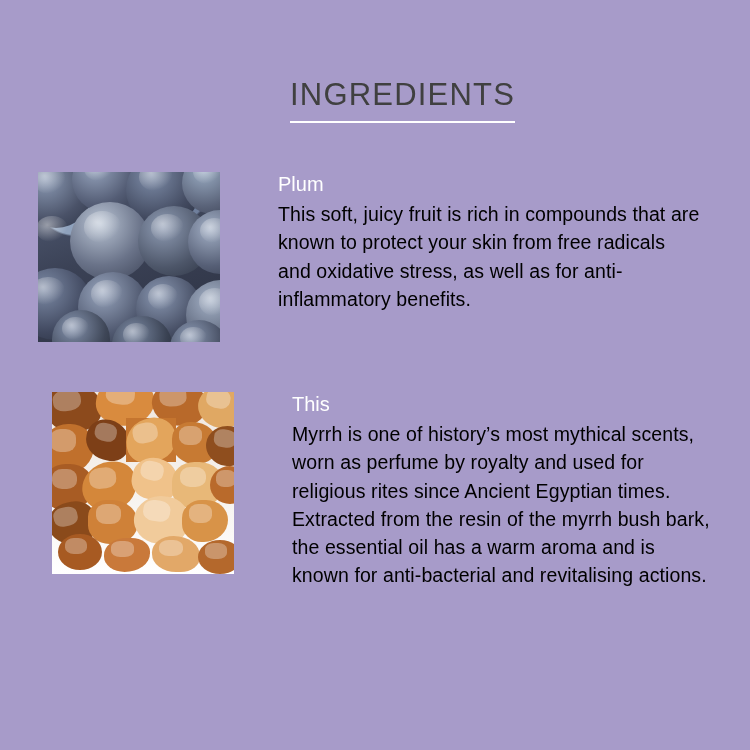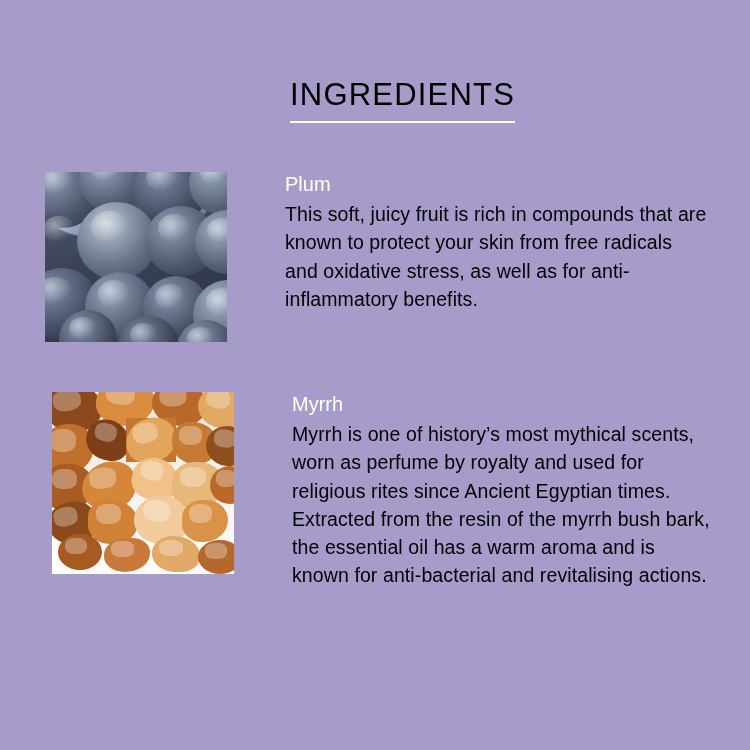--- a/index.html
+++ b/index.html
@@ -21,33 +21,33 @@
     box-sizing: border-box;
   }
   .title-wrap {
     position: absolute;
     left: 290px;
     top: 78px;
   }
   .title {
     font-size: 31px;
     letter-spacing: 1.2px;
-    color: #000000;
+    color: #404040;
     font-weight: 400;
     line-height: 1.1;
     padding-bottom: 9px;
     display: inline-block;
     border-bottom: 2px solid #ffffff;
   }
   .row {
     position: absolute;
     display: flex;
     align-items: flex-start;
   }
-  .row-plum { left: 45px; top: 172px; }
+  .row-plum { left: 38px; top: 172px; }
   .row-myrrh { left: 52px; top: 392px; }
 
   .thumb {
     width: 182px;
     height: 170px;
     flex: 0 0 182px;
     overflow: hidden;
     position: relative;
     background: #6b6276;
   }
@@ -174,18 +174,18 @@
       <div class="chunk" style="left:-4px;  top:110px; width:48px; height:42px; background:#8a4a1b; border-radius:50% 45% 40% 55%; transform:rotate(-12deg);"></div>
       <div class="chunk" style="left:36px;  top:108px; width:50px; height:44px; background:#cf8138; border-radius:40% 55% 50% 45%;"></div>
       <div class="chunk" style="left:82px;  top:104px; width:54px; height:48px; background:#f1cb9b; border-radius:55% 45% 45% 50%; transform:rotate(8deg);"></div>
       <div class="chunk" style="left:130px; top:108px; width:46px; height:42px; background:#d89348; border-radius:45% 50% 55% 45%;"></div>
       <div class="chunk" style="left:6px;   top:142px; width:44px; height:36px; background:#a75a22; border-radius:50%;"></div>
       <div class="chunk" style="left:52px;  top:146px; width:46px; height:34px; background:#c9793a; border-radius:50% 40% 55% 45%;"></div>
       <div class="chunk" style="left:100px; top:144px; width:48px; height:36px; background:#e2a868; border-radius:45% 55% 40% 50%;"></div>
       <div class="chunk" style="left:146px; top:148px; width:44px; height:34px; background:#b4682c; border-radius:50%;"></div>
     </div>
     <div class="text-col">
-      <h3 class="item-title">Myrrh</h3>
+      <h3 class="item-title">This</h3>
       <p class="item-body">Myrrh is one of history’s most mythical scents, worn as perfume by royalty and used for religious rites since Ancient Egyptian times. Extracted from the resin of the myrrh bush bark, the essential oil has a warm aroma and is known for anti-bacterial and revitalising actions.</p>
     </div>
   </div>
 
 </div>
 
 </body></html>

